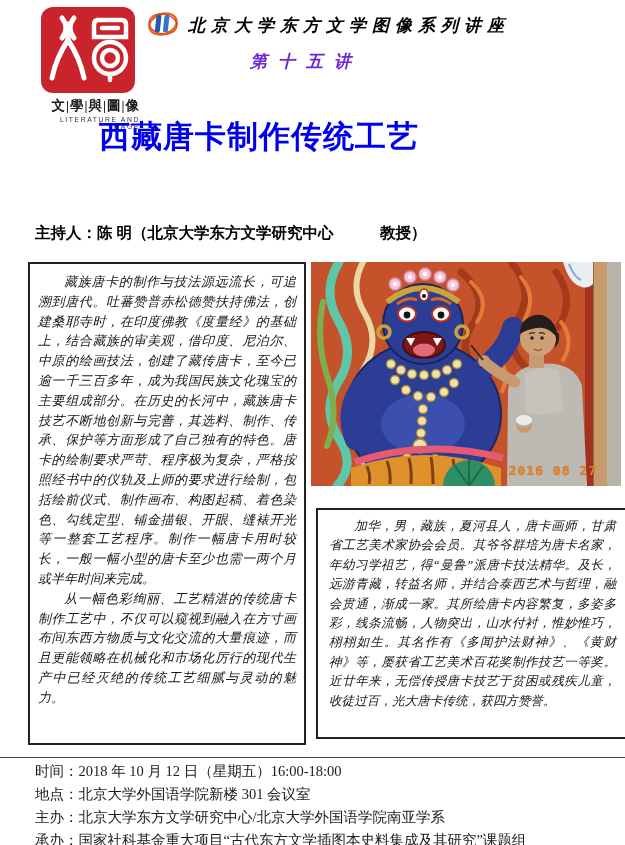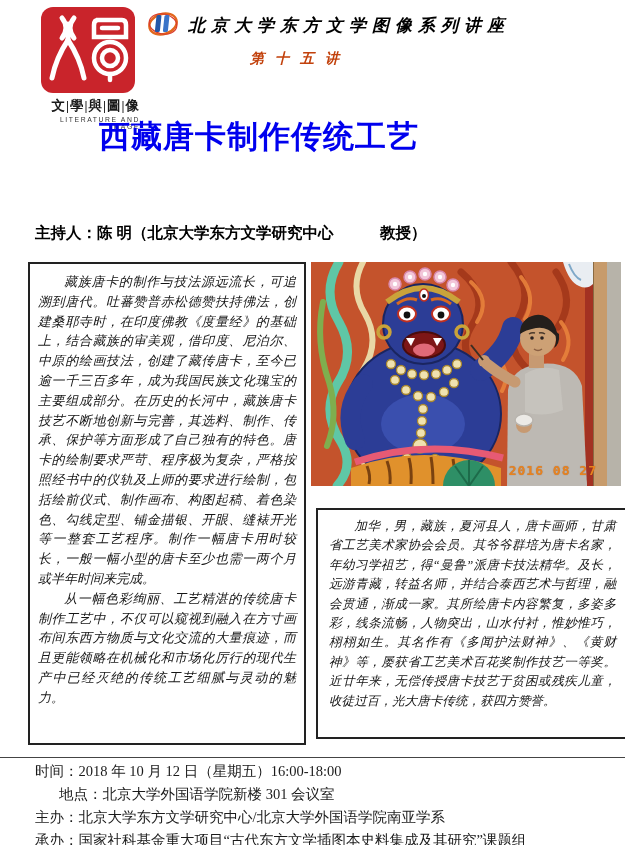--- a/index.html
+++ b/index.html
@@ -15,21 +15,21 @@
   .seal-caption{margin-top:3px;font-size:13.5px;font-weight:bold;letter-spacing:1px;color:#1a1a1a;}
   .seal-caption-en{font-size:6.8px;letter-spacing:1.6px;color:#333;margin-top:1px;font-family:"Liberation Sans",sans-serif;}
   .assoc-logo{position:absolute;left:147px;top:11px;width:32px;height:26px;}
   .series-title{
     position:absolute;left:188px;top:14px;width:420px;
     font-size:17px;letter-spacing:6px;font-style:italic;font-weight:600;color:#000;
     white-space:nowrap;
   }
   .lecture-no{
     position:absolute;left:250px;top:50px;
-    font-size:14px;letter-spacing:11px;font-style:italic;font-weight:600;color:#c2410c;
+    font-size:17px;letter-spacing:11px;font-style:italic;font-weight:600;color:#6d28d9;
     white-space:nowrap;
   }
   
   .main-title{
     position:absolute;left:0;top:116px;width:518px;text-align:center;
     font-family:"Liberation Sans","DejaVu Sans",sans-serif;
     font-size:31px;font-weight:800;letter-spacing:1px;color:#0000ee;
   }
   .speaker-line{
     position:absolute;left:35px;white-space:nowrap;
@@ -64,21 +64,21 @@
     text-shadow:0 0 1px rgba(120,40,0,.5);
   }
   
   .footer-rule{position:absolute;left:0;top:757px;width:625px;height:0;border-top:1.5px solid #444;}
   .footer-line{
     position:absolute;left:35px;white-space:nowrap;
     font-size:14.5px;color:#1a1a1a;
     font-family:"Liberation Serif","DejaVu Serif",serif;
   }
   .f-time{top:762px;}
-  .f-loc{top:785px;margin-left:24px;}
+  .f-loc{top:785px;}
   .f-org{top:808px;}
   .f-und{top:831px;}
 </style>
 </head>
 <body>
 
 <div class="page">
 
   <div class="seal-wrap">
     <svg class="seal" viewBox="0 0 96 88">

